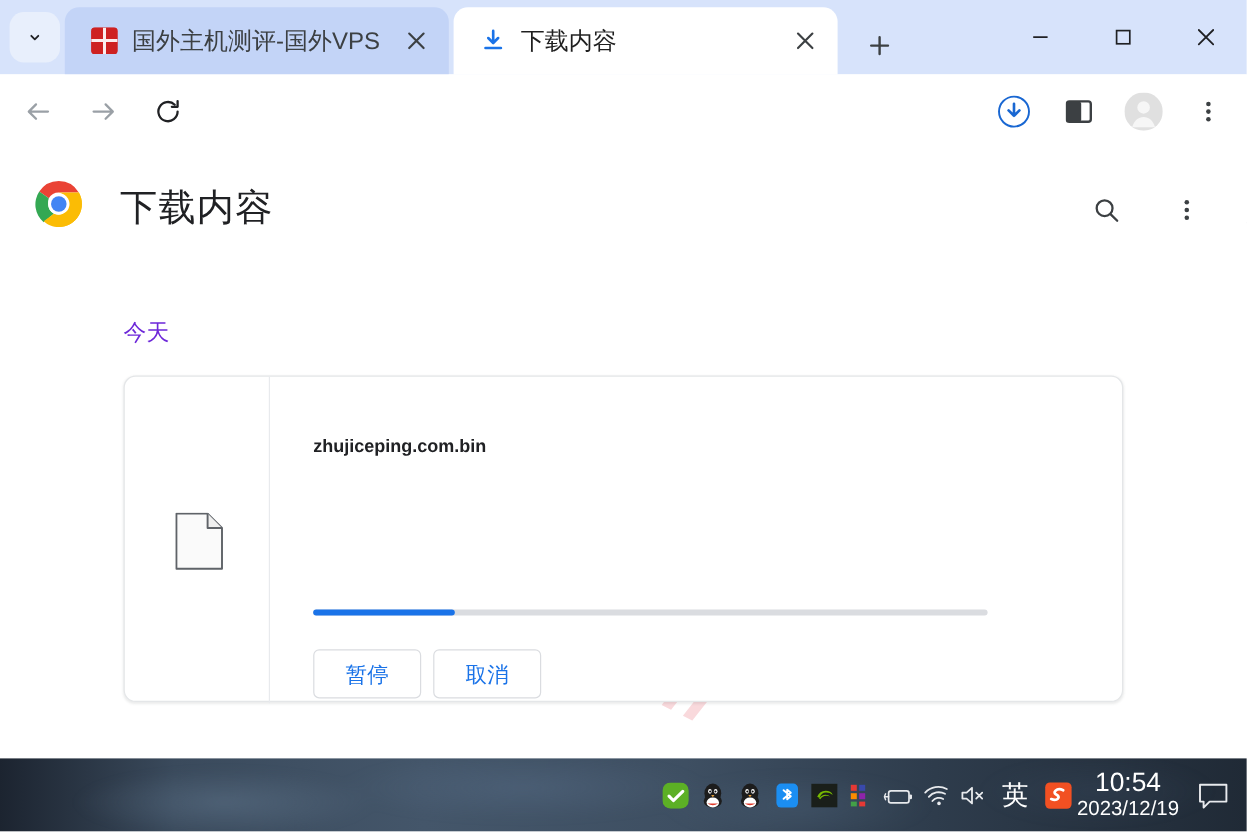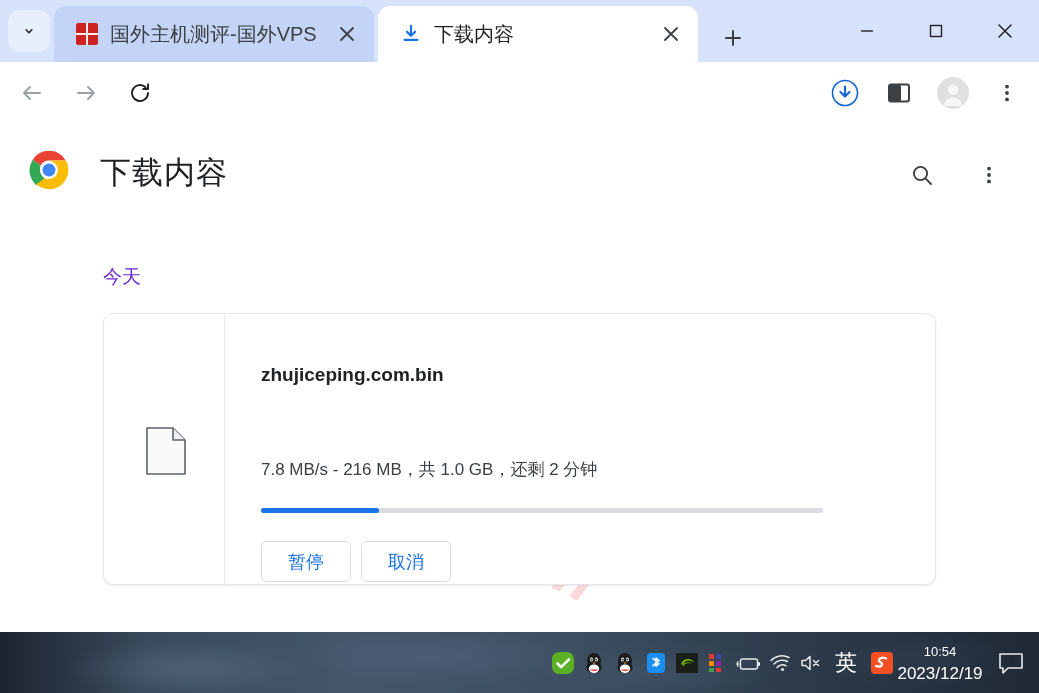--- a/index.html
+++ b/index.html
@@ -156,21 +156,21 @@
     box-shadow: 0 1px 2px rgba(60,64,67,.1);
     z-index: 10;
   }
   .card-divider {
     position: absolute; left: 120px; top: 0; width: 1px; height: 272px;
     background: #e8eaed;
   }
   .file-icon { position: absolute; left: 42px; top: 113px; }
   .file-name {
     position: absolute; left: 157px; top: 50px;
-    font-size: 19px; font-weight: bold; color: #202124;
+    font-size: 15px; font-weight: bold; color: #202124;
   }
   .file-url {
     position: absolute; left: 157px; top: 90px;
     font-size: 17px; color: #5f6368;
   }
   .file-status {
     position: absolute; left: 157px; top: 144px;
     font-size: 17px; color: #3c4043;
   }
   .progress-track {
@@ -213,21 +213,21 @@
   }
   .tray-ico {
     width: 31px; height: 61px; display: flex; align-items: center;
     justify-content: center; cursor: pointer;
   }
   .clock {
     width: 86px; height: 61px; display: flex; flex-direction: column;
     align-items: center; justify-content: center; cursor: pointer;
     color: #fff;
   }
-  .clock-time { font-size: 13px; line-height: 22px; }
+  .clock-time { font-size: 22px; line-height: 22px; }
   .clock-date { font-size: 17px; line-height: 22px; }
   .notif { width: 56px; height: 61px; display: flex; align-items: center;
            justify-content: center; cursor: pointer; }
 </style>
 </head>
 <body>
 
 <div id="app">
 
   <div class="tabstrip">
@@ -388,21 +388,20 @@
 
     <div class="dl-card">
       <div class="card-divider"></div>
 
       <svg class="file-icon" width="40" height="48" viewBox="0 0 40 48">
         <path d="M1 1h26l12 12v34H1z" fill="#fafafa" stroke="#5f6368" stroke-width="1.6" stroke-linejoin="round"></path>
         <path d="M27 1v12h12" fill="#efefef" stroke="#5f6368" stroke-width="1.6" stroke-linejoin="round"></path>
       </svg>
 
       <div class="file-name">zhujiceping.com.bin</div>
-      <div class="file-status">7.8 MB/s - 216 MB，共 1.0 GB，还剩 2 分钟</div>
 
       <div class="progress-track">
         <div class="progress-fill" id="progress-fill" style="width: 21%;"></div>
       </div>
 
       <button class="cbtn pause">暂停</button>
       <button class="cbtn cancel">取消</button>
     </div>
   </div>
 

